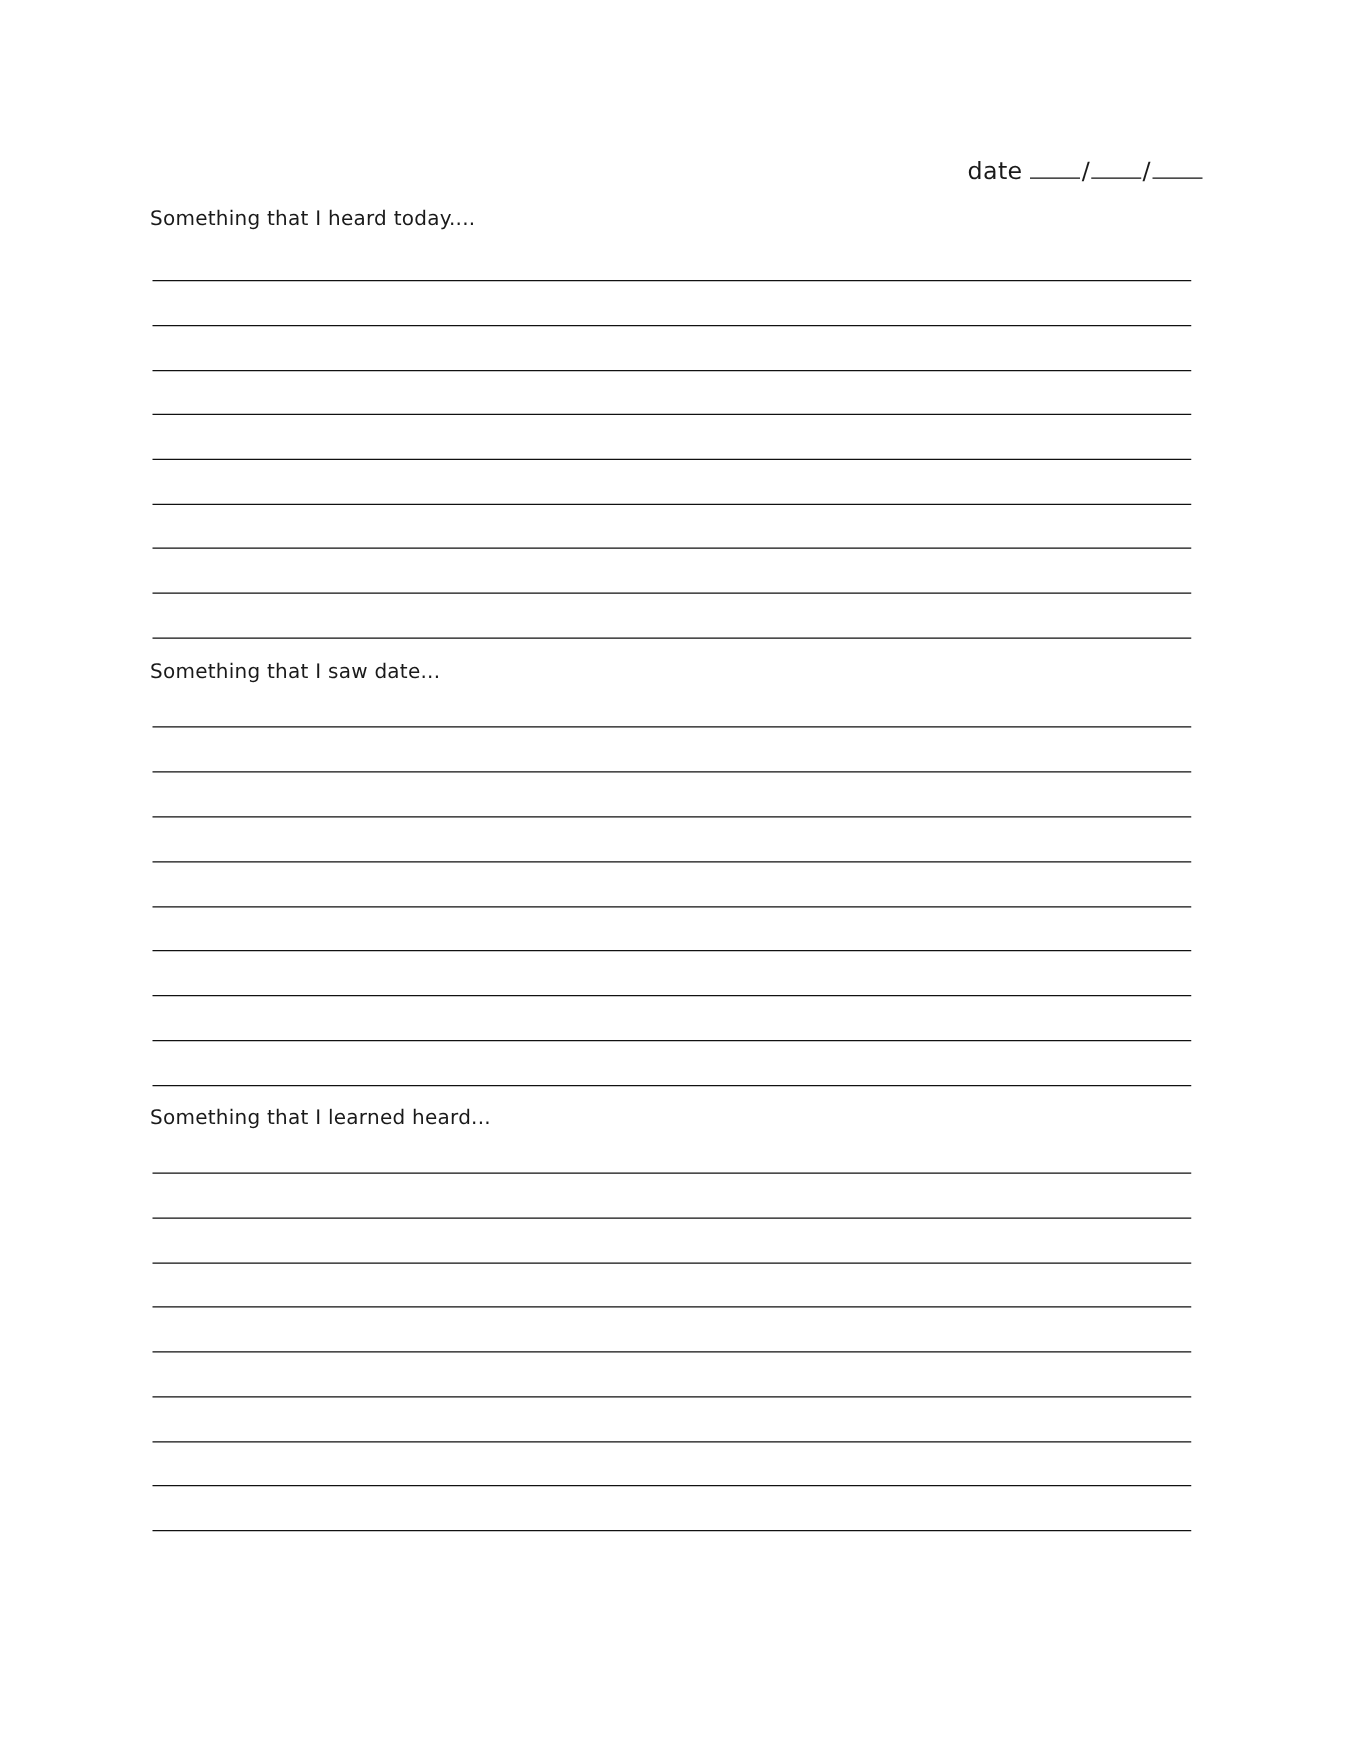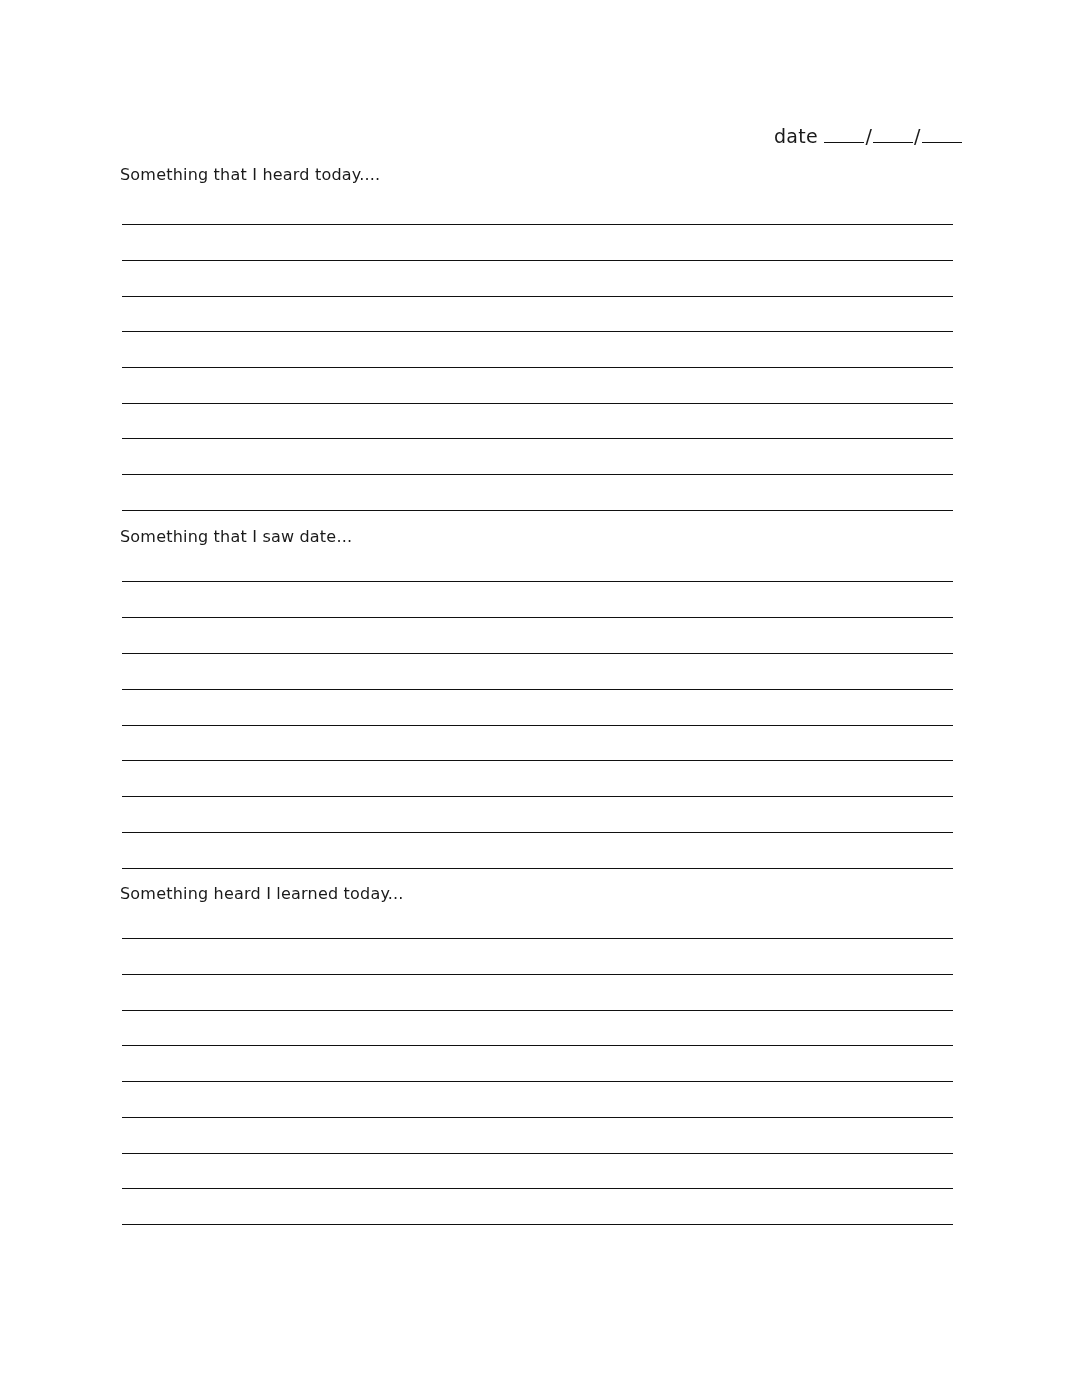--- a/index.html
+++ b/index.html
@@ -15,21 +15,21 @@
 <body>
 
 <div class="date">
   <span>date</span>
   <span class="blank"></span><span class="sep">/</span><span class="blank"></span><span class="sep">/</span><span class="blank"></span>
 </div>
 
 <div id="sections">
   <div class="heading" style="top:165px">Something that I heard today....</div>
   <div class="heading" style="top:527px">Something that I saw date...</div>
-  <div class="heading" style="top:884px">Something heard I learned today...</div>
+  <div class="heading" style="top:884px">Something that I learned heard...</div>
 </div>
 
 <div id="lines">
     <div class="line" style="top: 224px;"></div>
     <div class="line" style="top: 260px;"></div>
     <div class="line" style="top: 296px;"></div>
     <div class="line" style="top: 331px;"></div>
     <div class="line" style="top: 367px;"></div>
     <div class="line" style="top: 403px;"></div>
     <div class="line" style="top: 438px;"></div>

